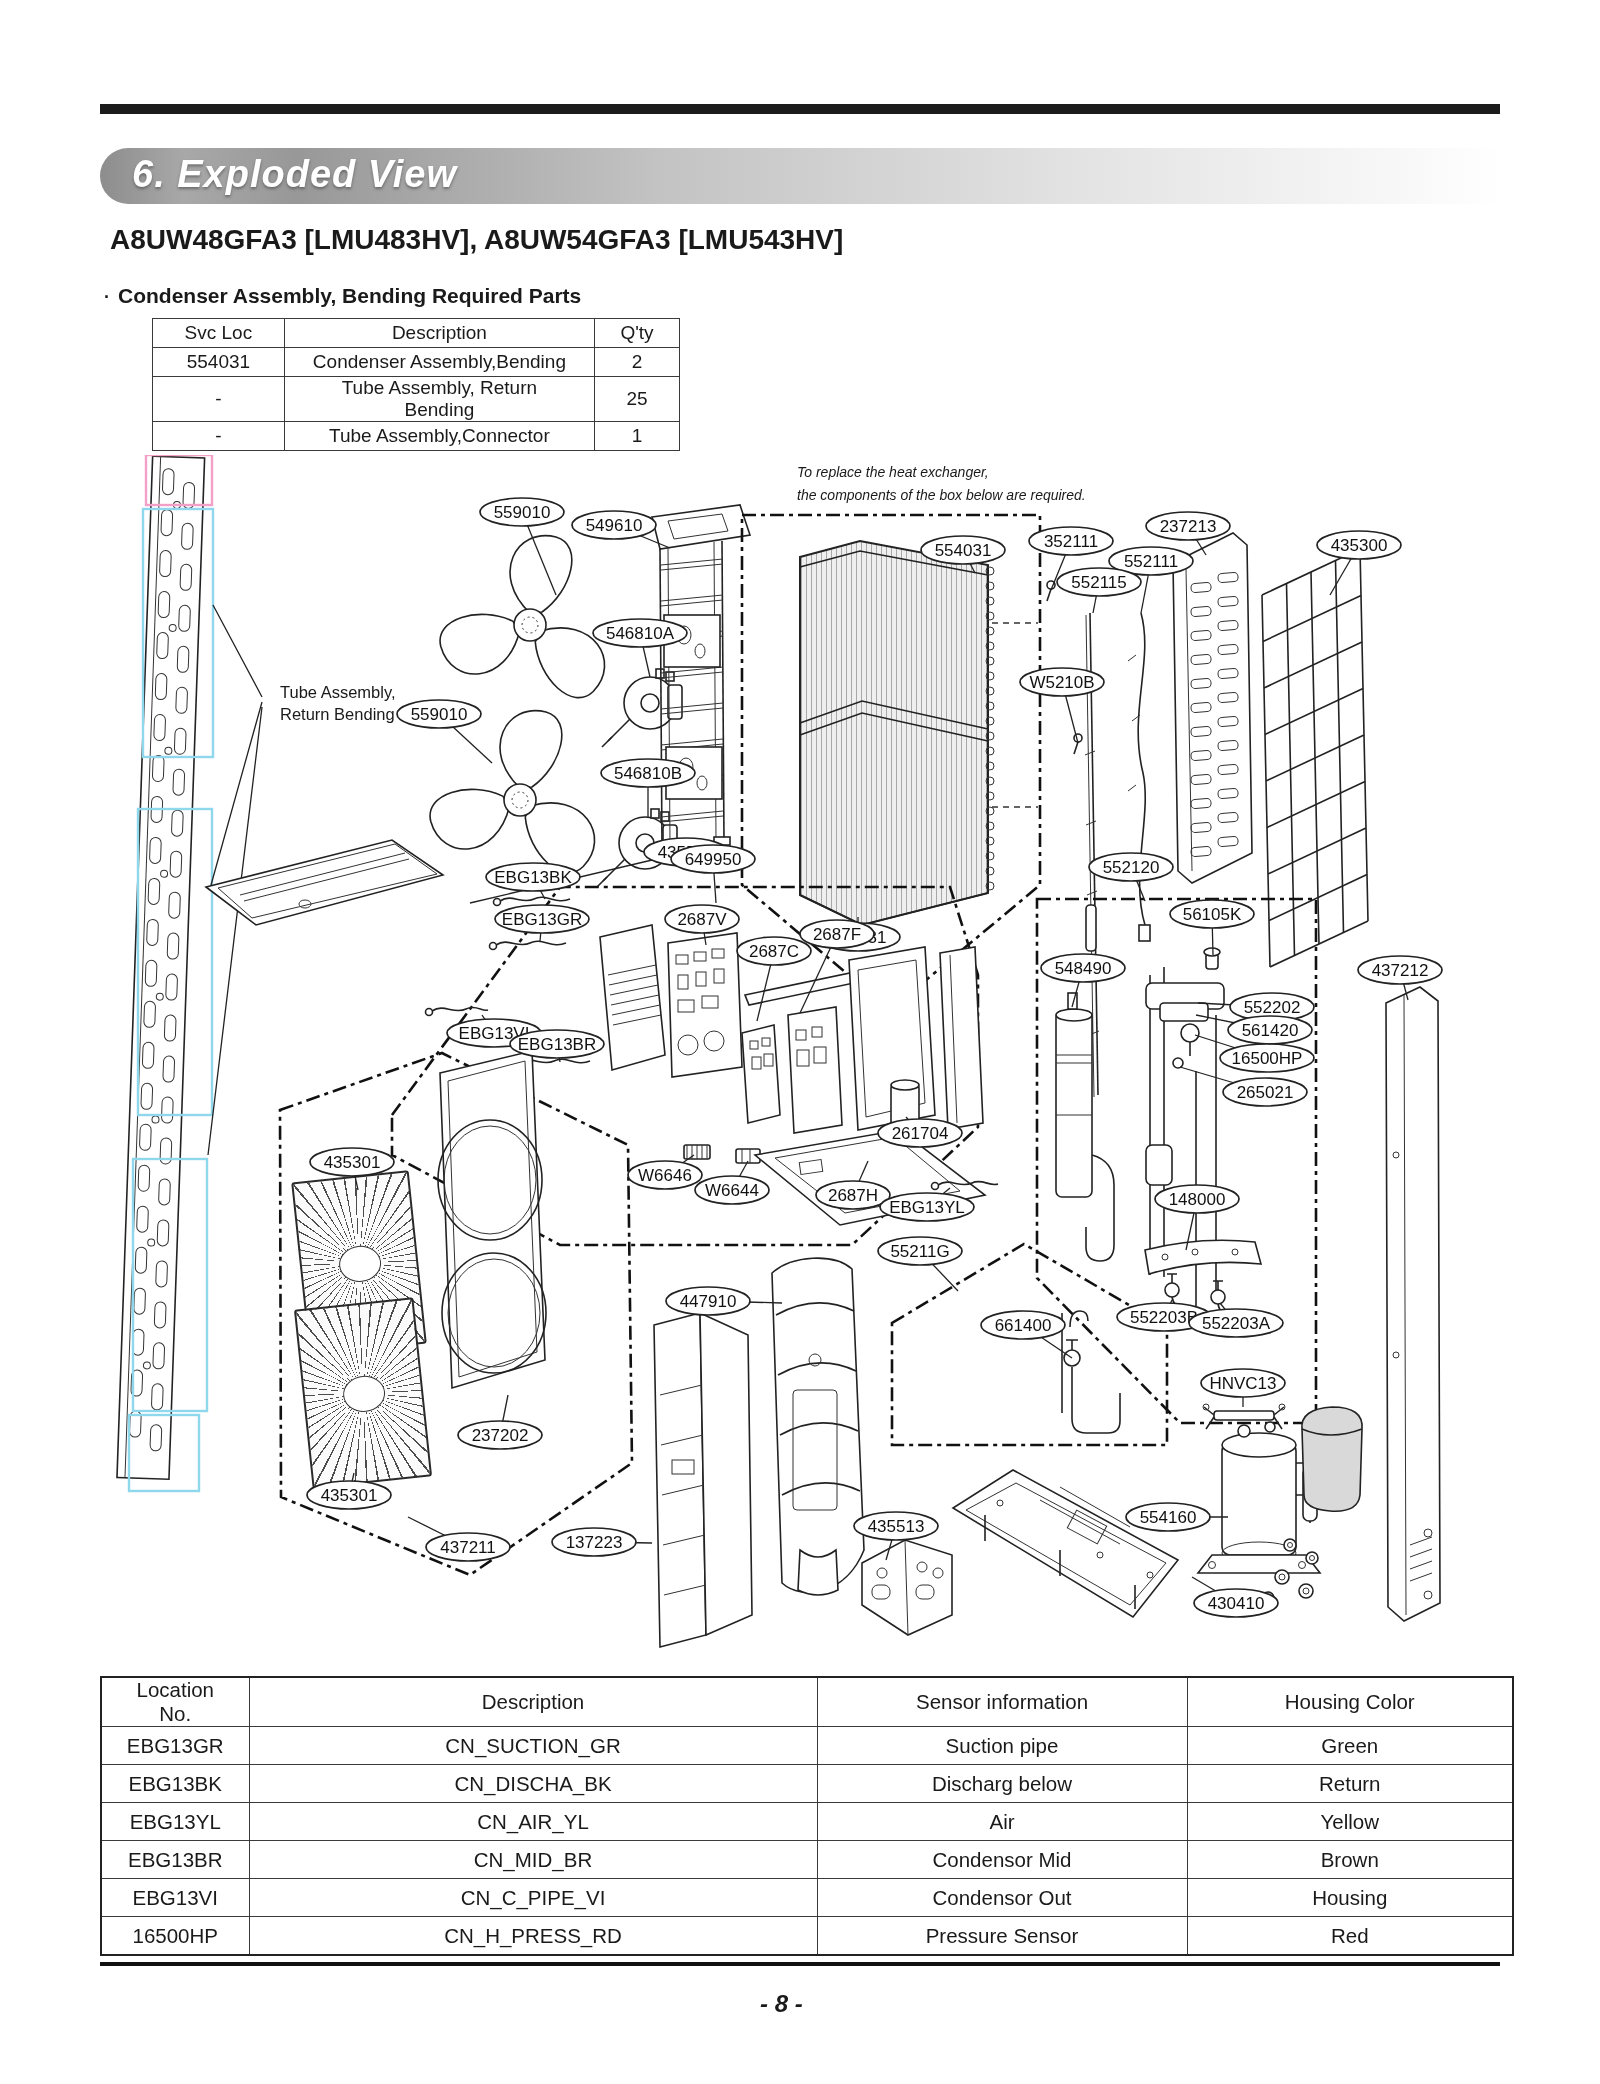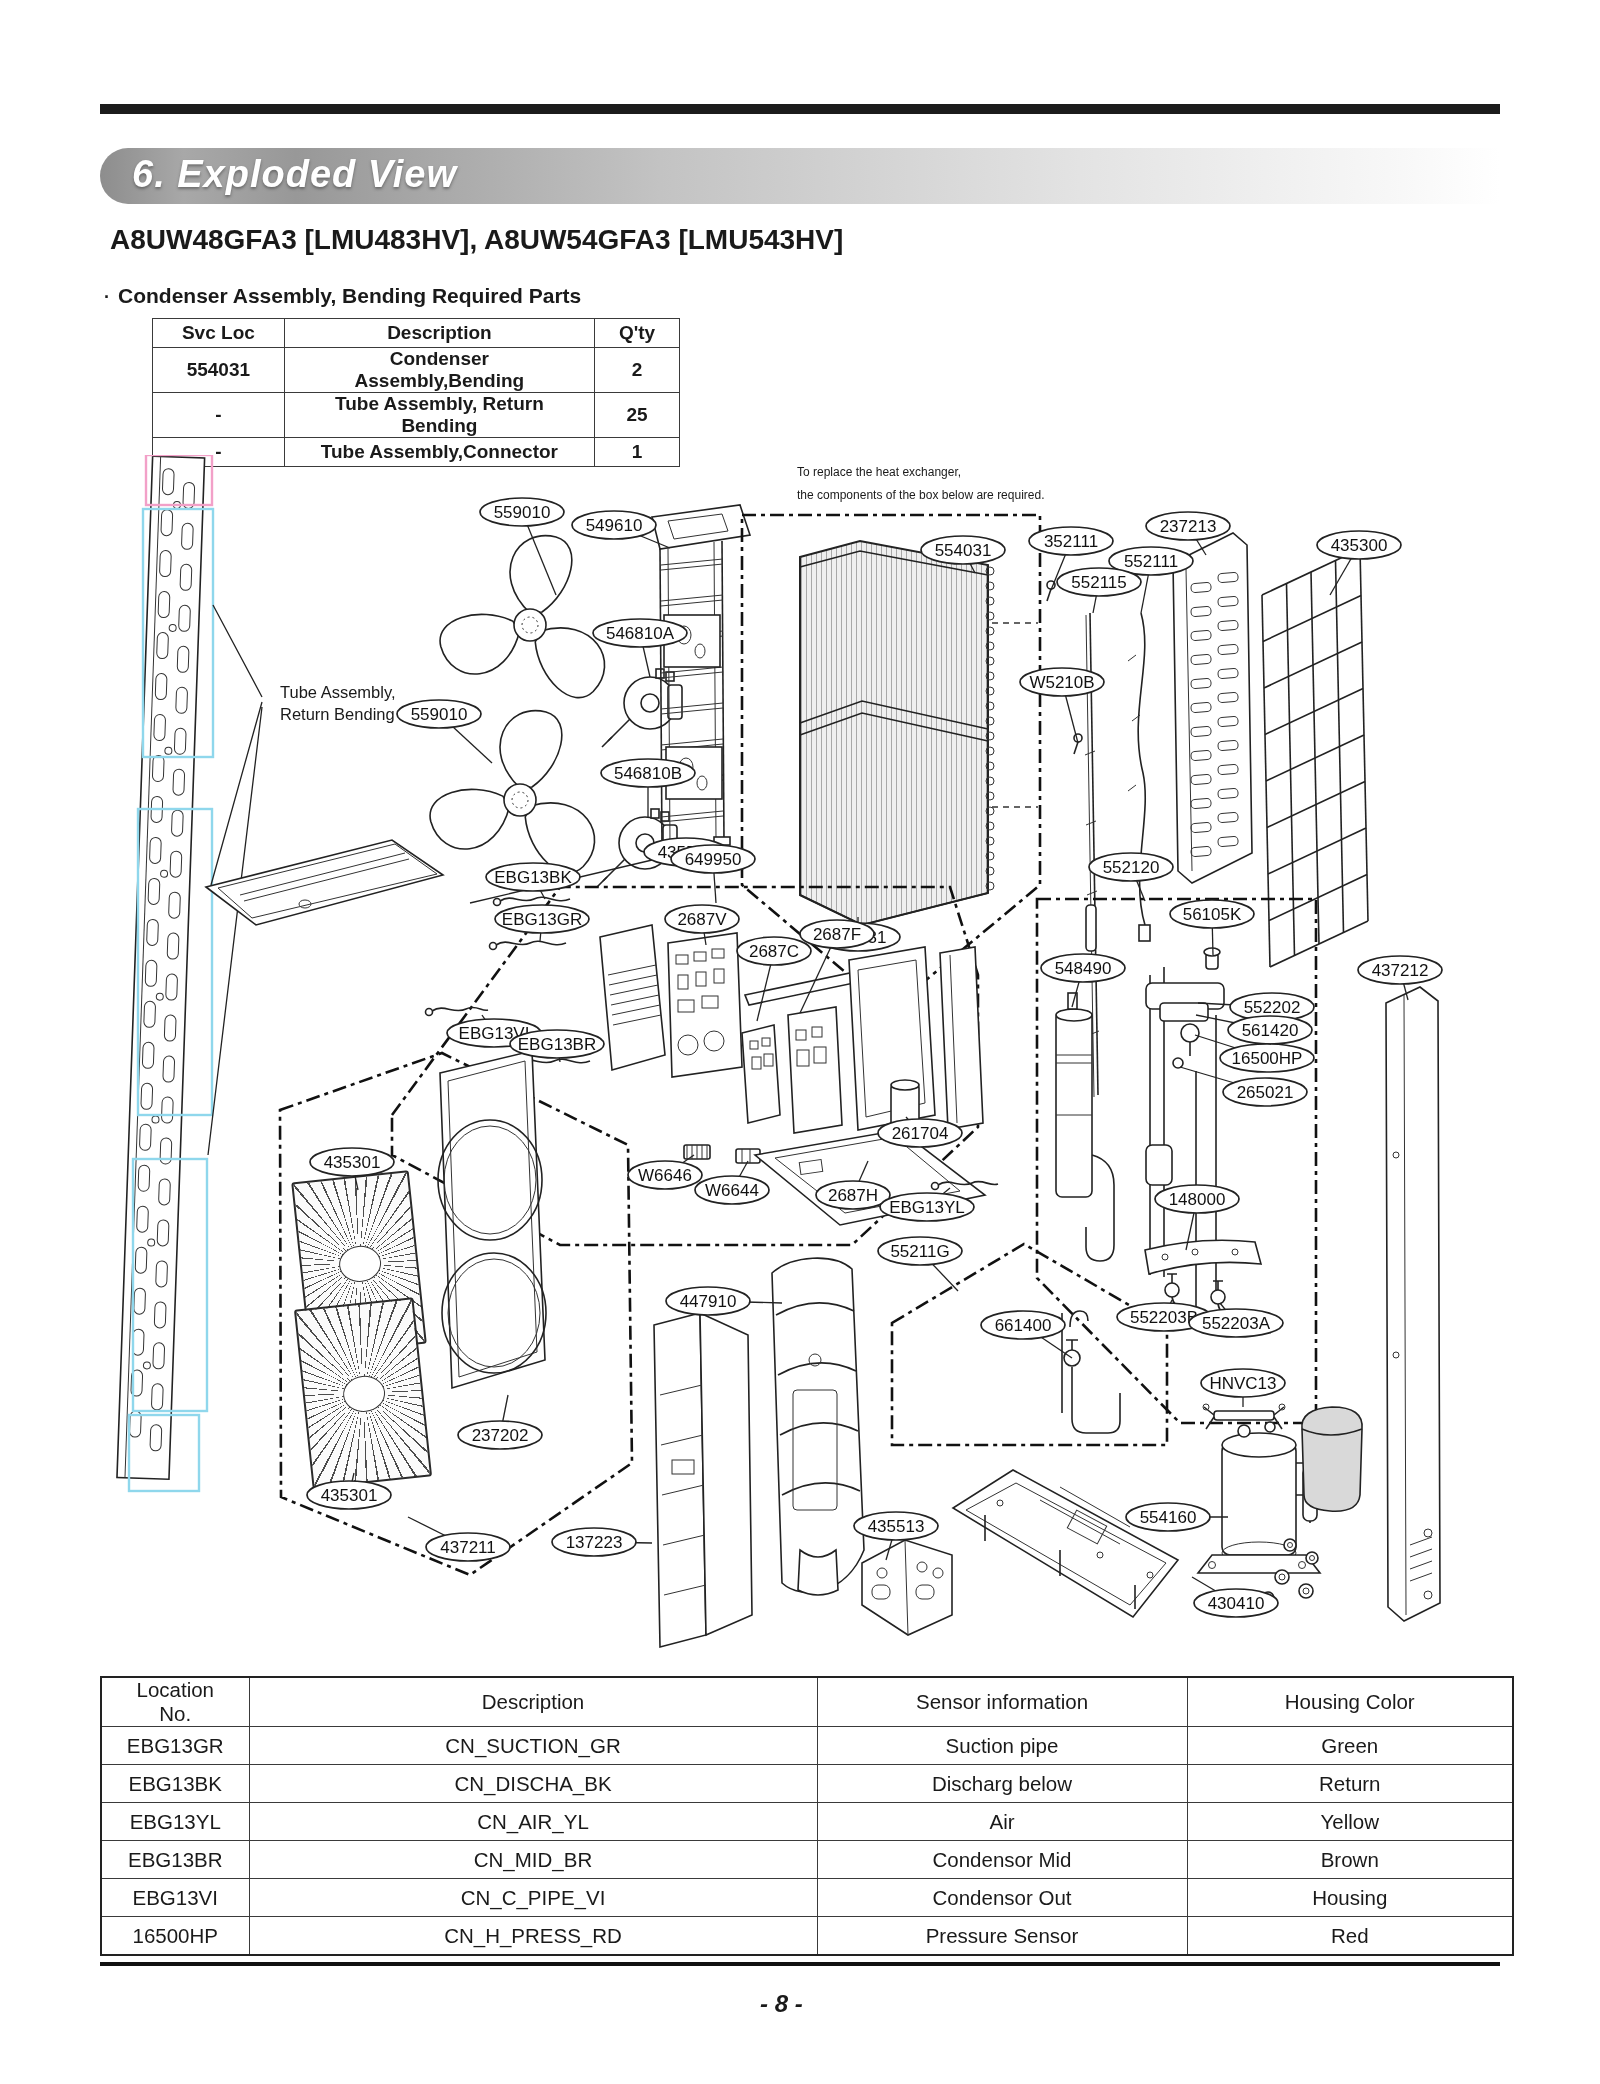--- a/index.html
+++ b/index.html
@@ -9,29 +9,29 @@
   .banner{position:absolute;left:100px;top:148px;width:1400px;height:56px;
           border-radius:30px 4px 4px 30px;
           background:linear-gradient(to right,#8d8d8d 0%,#a8a8a8 6%,#989898 14%,#c3c3c3 40%,#e3e3e3 70%,#f7f7f7 92%,#fff 100%);}
   .banner-title{position:absolute;left:32px;top:5px;font-size:38px;font-weight:bold;font-style:italic;
           color:#fff;text-shadow:0 2px 3px rgba(60,60,60,.55);letter-spacing:1px;}
   .model-heading{position:absolute;left:110px;top:224px;font-size:28px;font-weight:bold;letter-spacing:0px;}
   .section-bullet{position:absolute;left:104px;top:284px;font-size:21px;font-weight:bold;}
   .section-bullet .dot{font-size:18px;margin-right:8px;}
   table{border-collapse:collapse;}
   .parts-table{position:absolute;left:152px;top:318px;width:528px;font-size:19px;}
-  .parts-table th,.parts-table td{border:1.6px solid #3a3a3a;height:28px;padding:0 22px;text-align:center;font-weight:bold;}
+  .parts-table th,.parts-table td{border:1.6px solid #3a3a3a;height:28px;padding:0 22px;text-align:center;font-weight:normal;}
   .parts-table col.c0{width:132px}.parts-table col.c1{width:311px}.parts-table col.c2{width:85px}
   .sensor-table{position:absolute;left:100px;top:1676px;width:1412px;font-size:20.5px;table-layout:fixed;}
   .sensor-table th,.sensor-table td{border:1.7px solid #3a3a3a;height:37px;padding:0 18px;text-align:center;font-weight:normal;}
   .sensor-table{border:2.5px solid #222;}
   .sensor-table col.c0{width:148px}.sensor-table col.c1{width:568px}.sensor-table col.c2{width:370px}.sensor-table col.c3{width:326px}
   .diagram{position:absolute;left:0;top:455px;width:1600px;height:1210px;}
   .diagram svg{position:absolute;left:0;top:0;}
-  .note{position:absolute;left:797px;top:6px;font-size:12px;line-height:23px;}
+  .note{position:absolute;left:797px;top:6px;font-size:14px;line-height:23px;font-style:italic;}
   .tube-note{position:absolute;left:267px;top:226px;font-size:16.5px;line-height:22px;margin-left:13px;}
   .grille{position:absolute;border:2px solid #2a2a2a;border-radius:3px;
      background:
        radial-gradient(ellipse 21px 18px at 50% 50%, #fff 0 14px, rgba(255,255,255,0) 15px),
        repeating-conic-gradient(from 3deg,#4c4c4c 0deg 1.1deg,#fbfbfb 1.1deg 7.5deg);}
   .grille::after{content:"";position:absolute;left:50%;top:50%;width:40px;height:34px;margin:-17px 0 0 -20px;
      background:#fff;border:1.6px solid #333;border-radius:50%;}
   .g1{left:300px;top:721px;width:114px;height:170px;transform:rotate(-6deg);}
   .g2{left:303px;top:848px;width:116px;height:176px;transform:rotate(-6deg);}
   .footer-rule{position:absolute;left:100px;top:1962px;width:1400px;height:4px;background:#111;}

